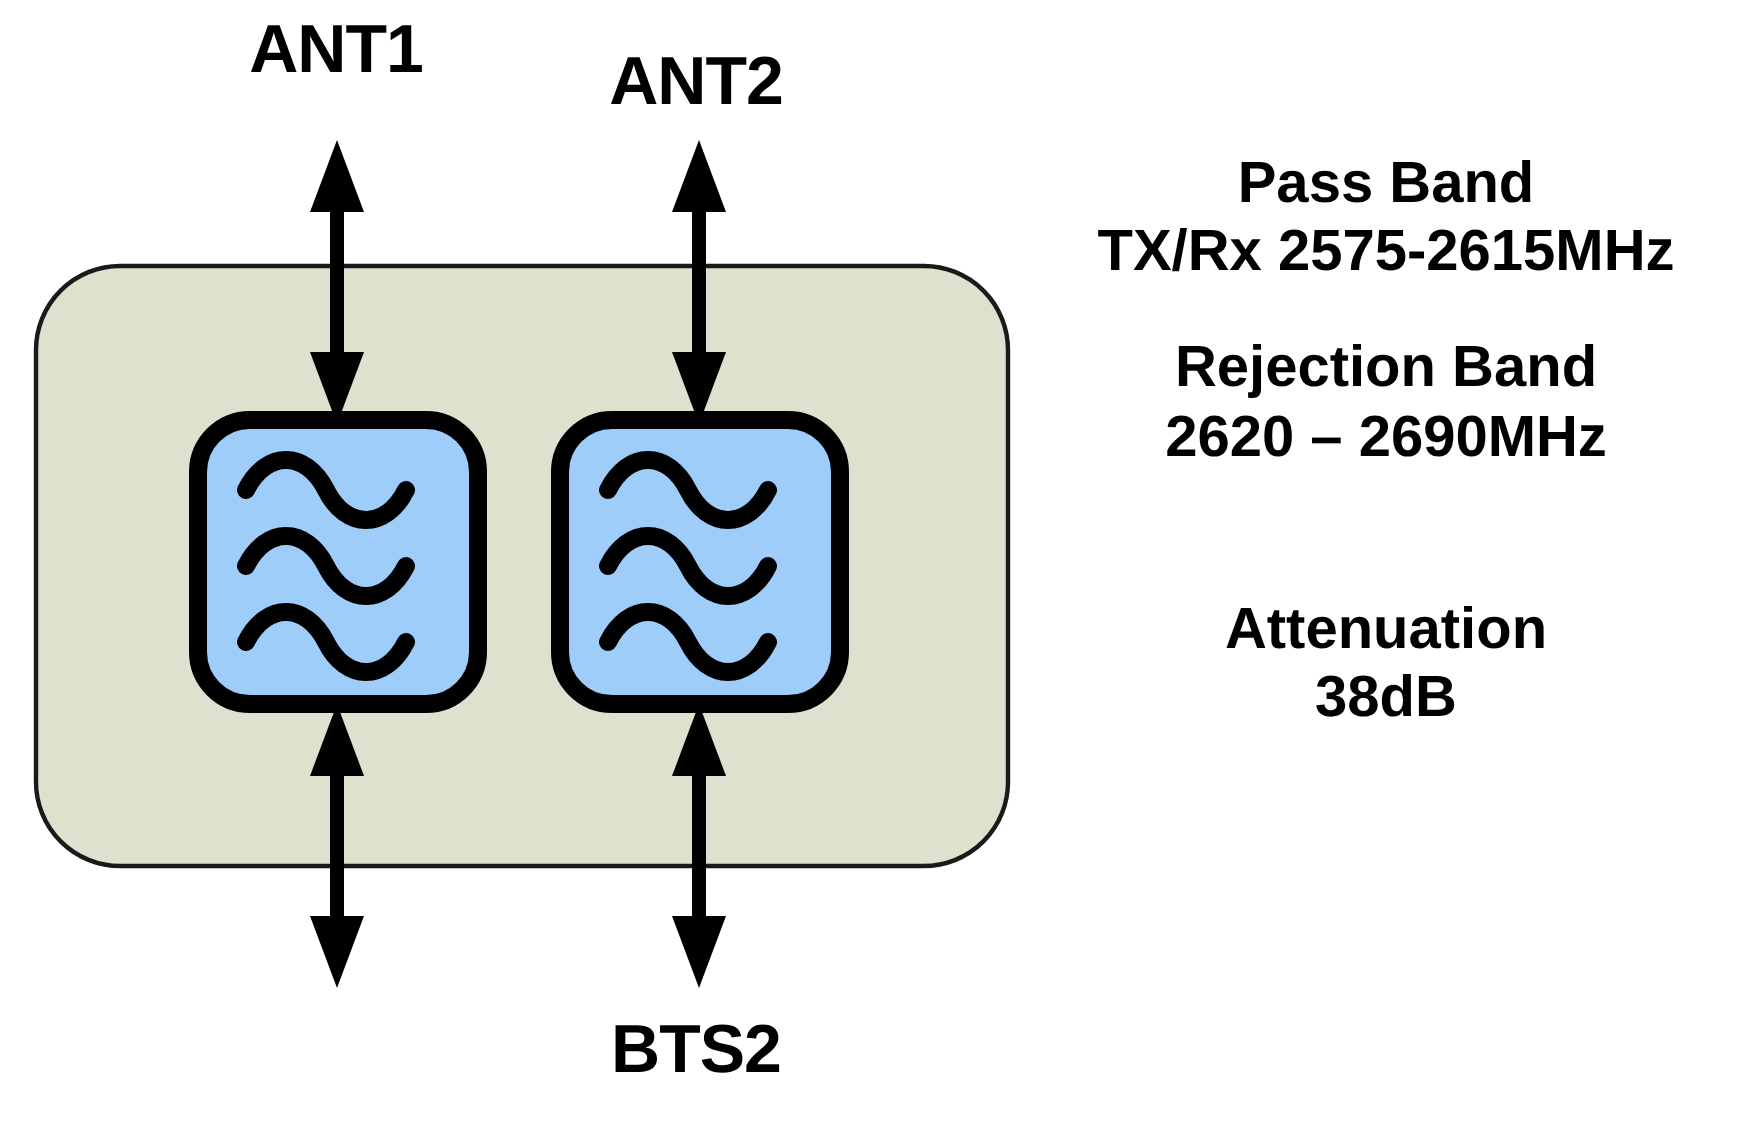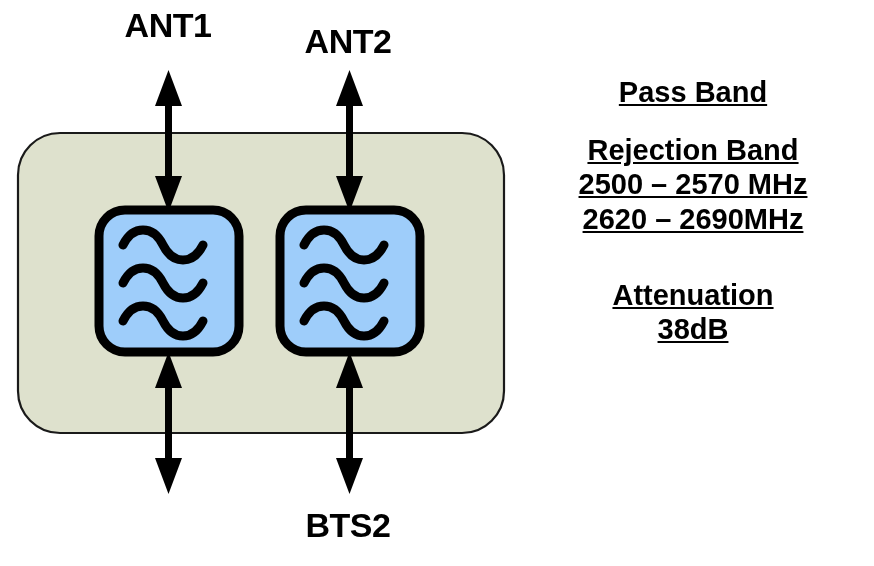--- a/index.html
+++ b/index.html
@@ -37,32 +37,31 @@
     display:flex;
     flex-direction:column;
     align-items:center;
   }
   .spec-group{
     width:100%;
     text-align:center;
     color:#000000;
     font-weight:bold;
     line-height:1.18;
-    text-decoration:underline;
   }
   .spec-line{
     display:block;
     white-space:nowrap;
     font-size:29px;
     font-weight:bold;
   }
   .spec-line.heading{font-size:29px;}
   #group-pass{margin-top:75px;}
   #group-rejection{margin-top:24px;}
-  #group-attenuation{margin-top:42px;}
+  #group-attenuation{margin-top:62px;}
 </style>
 </head>
 <body>
 
 <div id="stage">
 
   <svg class="diagram-svg" viewBox="0 0 540 566">
     <defs>
 
       <g id="wave-glyph">
@@ -114,25 +113,25 @@
   </svg>
 
   <div class="node-label" id="label-ant1">ANT1</div>
   <div class="node-label" id="label-ant2">ANT2</div>
   <div class="node-label" id="label-bts2">BTS2</div>
 
   <div class="spec-panel">
 
     <div class="spec-group" id="group-pass">
       <span class="spec-line heading">Pass Band</span>
+      <span class="spec-line">TX/Rx 2575-2615MHz</span>
     </div>
 
     <div class="spec-group" id="group-rejection">
       <span class="spec-line heading">Rejection Band</span>
-      <span class="spec-line">2500 – 2570 MHz</span>
       <span class="spec-line">2620 – 2690MHz</span>
     </div>
 
     <div class="spec-group" id="group-attenuation">
       <span class="spec-line heading">Attenuation</span>
       <span class="spec-line">38dB</span>
     </div>
 
   </div>
 

